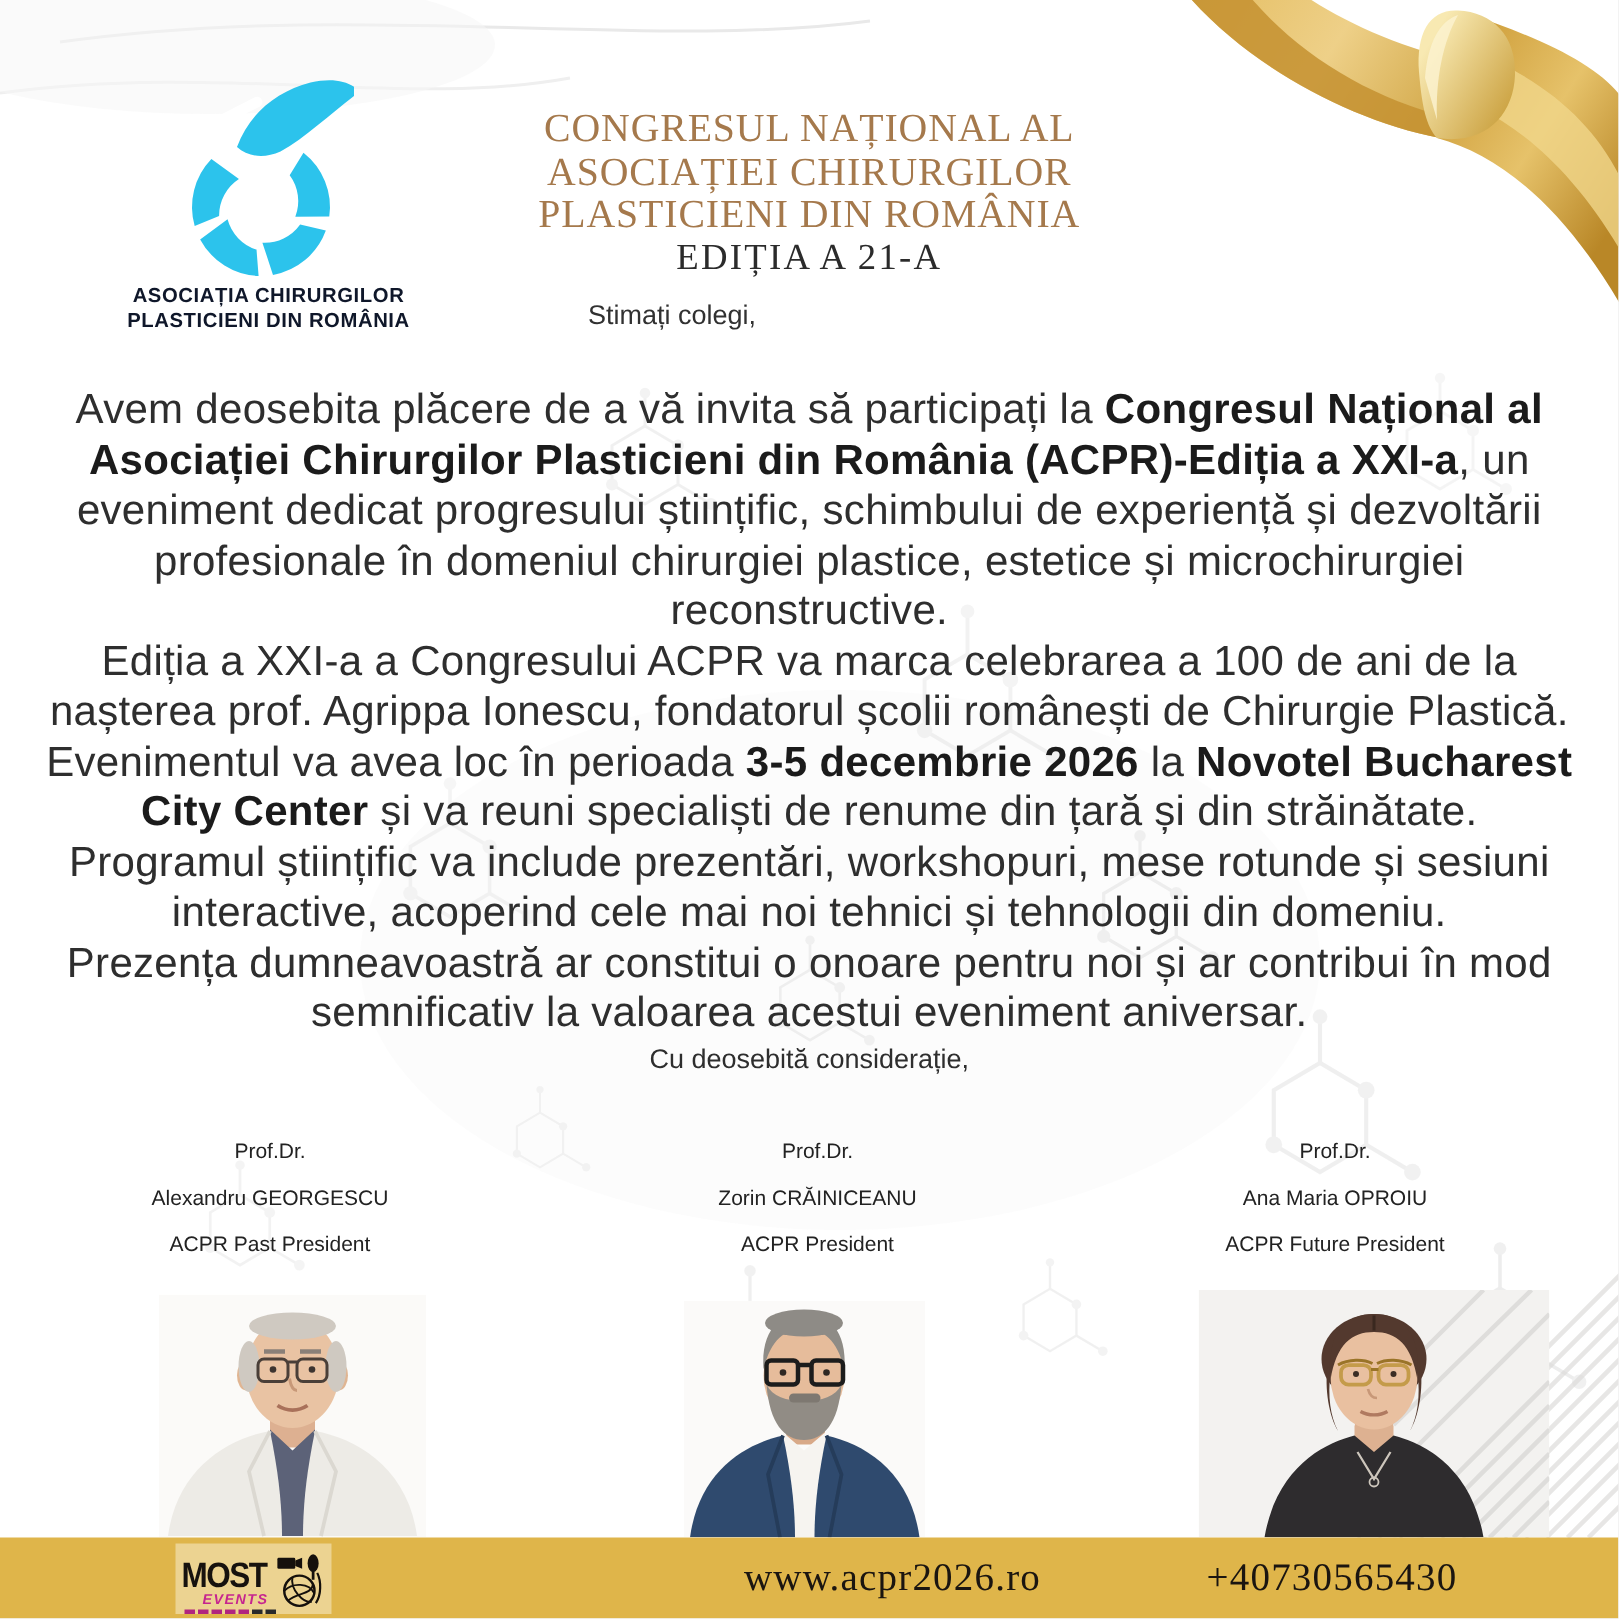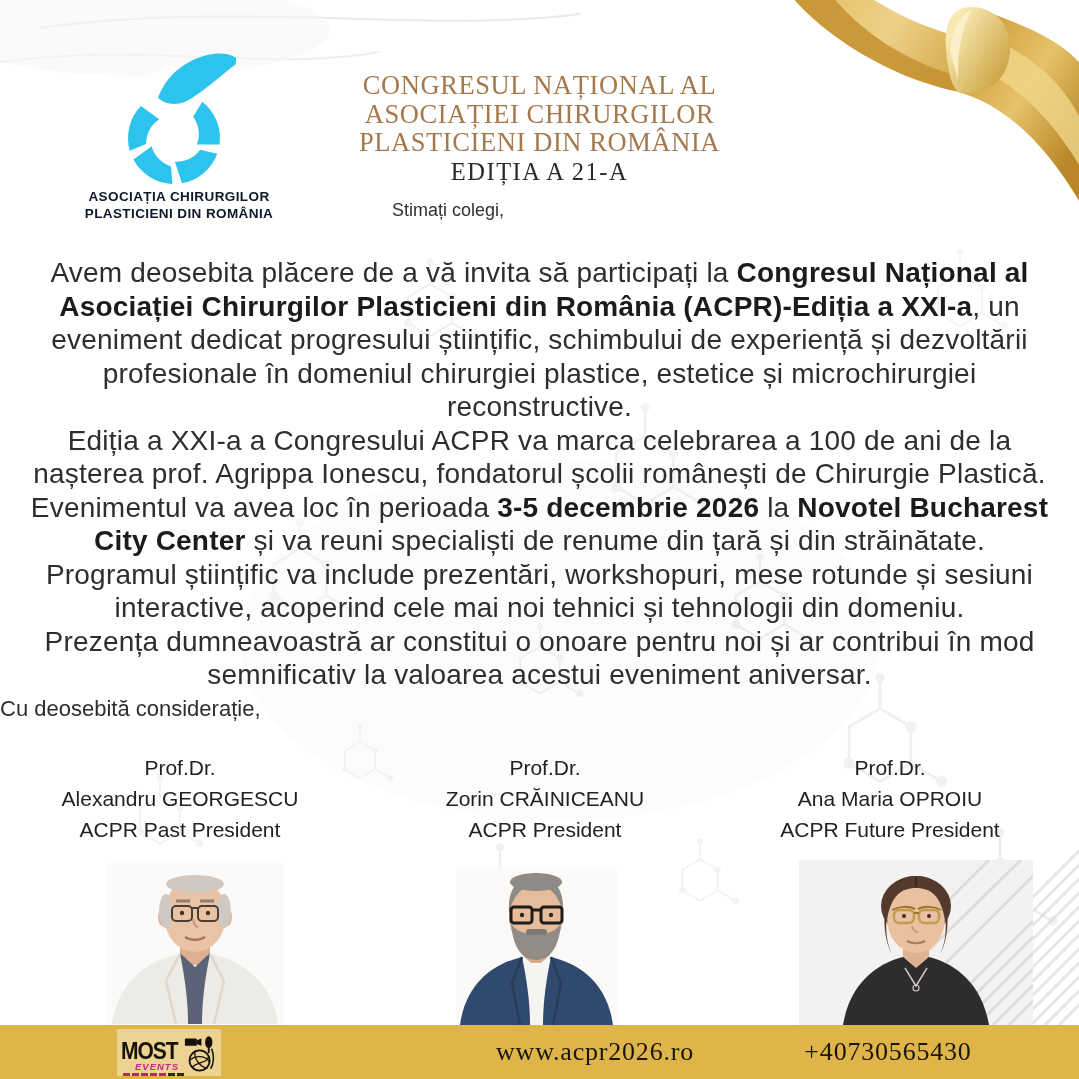--- a/index.html
+++ b/index.html
@@ -31,24 +31,24 @@
     color:#2b2b2b;font-size:24.5px;line-height:27px;letter-spacing:1.5px;margin-top:1px;
   }
 
   
   #greeting{left:0;top:200px;width:896px;text-align:center;font-size:18px;color:#313131;}
   #letter-body{
     left:28px;top:256px;width:1023px;text-align:center;
     font-size:28px;line-height:33.5px;color:#2e2e2e;letter-spacing:0.2px;
   }
   #letter-body .b{font-weight:bold;color:#1b1b1b;}
-  #closing{left:0;top:696px;width:1079px;font-size:22px;color:#2e2e2e;}
-
-  
-  .sig{top:752px;width:330px;text-align:center;font-size:21px;line-height:31px;color:#222;}
+  #closing{left:0;top:696px;width:1079px;text-align:center;font-size:18px;color:#2e2e2e;}
+
+  
+  .sig{top:752px;width:330px;text-align:center;font-size:14px;line-height:31px;color:#222;}
   #sig-1{left:15px;}
   #sig-2{left:380px;}
   #sig-3{left:725px;}
 
   
   .photo{overflow:hidden;}
   #photo-1{left:106px;top:863px;width:178px;height:162px;}
   #photo-2{left:456px;top:867px;width:161px;height:158px;}
   #photo-3{left:799px;top:860px;width:234px;height:165px;}
 

